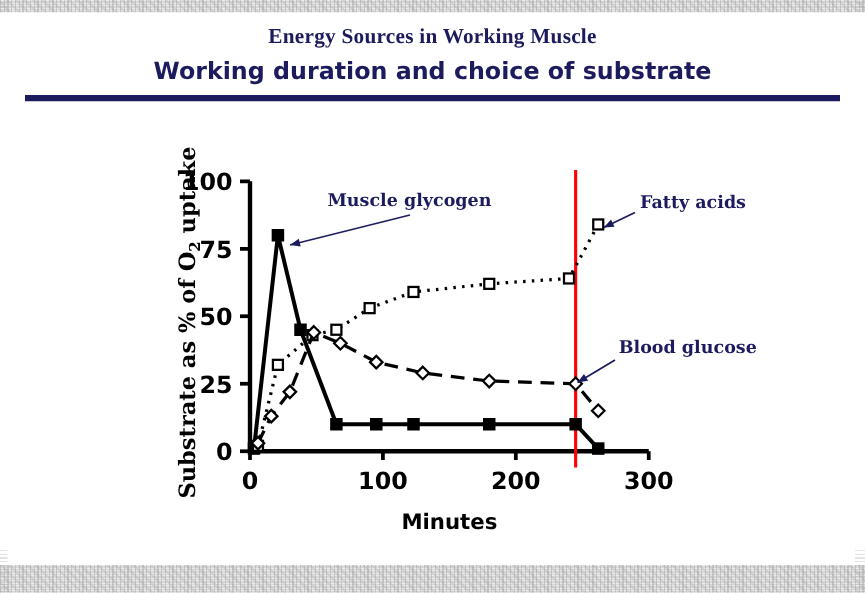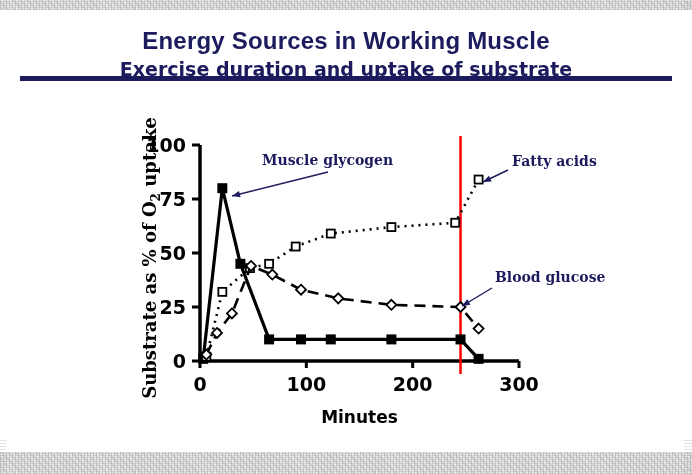--- a/index.html
+++ b/index.html
@@ -23,27 +23,27 @@
   #band-bottom{bottom:0;height:22px;}
   .edge-left{position:absolute;top:0;left:0;width:6px;height:474px;
     background-image:repeating-linear-gradient(0deg, rgba(175,175,175,.35) 0 1px, rgba(255,255,255,0) 1px 3px);}
   .edge-right{position:absolute;top:0;right:0;width:8px;height:474px;
     background-image:repeating-linear-gradient(0deg, rgba(175,175,175,.35) 0 1px, rgba(255,255,255,0) 1px 3px);}
 
   .slide{position:absolute;left:0;top:10px;width:692px;height:430px;background:#ffffff;}
 
   .title-block{position:absolute;left:0;top:0;width:692px;text-align:center;}
   .title-main{
-    font-family:Liberation Sans, sans-serif;
+    font-family:Liberation Serif, serif;
     font-weight:bold;
-    font-size:24px;
+    font-size:17px;
     color:#1b1b5e;
     letter-spacing:.2px;
     line-height:30px;
-    margin-top:16px;
+    margin-top:4px;
     white-space:nowrap;
   }
   .title-sub{
     font-family:"DejaVu Sans", sans-serif;
     font-weight:bold;
     font-size:19px;
     color:#1b1b5e;
     line-height:24px;
     margin-top:1px;
     white-space:nowrap;
@@ -64,21 +64,21 @@
 
 <div class="texture-band" id="band-top"></div>
 <div class="texture-band" id="band-bottom"></div>
 <div class="edge-left"></div>
 <div class="edge-right"></div>
 
 <div class="slide">
 
   <div class="title-block">
     <div class="title-main">Energy Sources in Working Muscle</div>
-    <div class="title-sub">Exercise duration and uptake of substrate</div>
+    <div class="title-sub">Working duration and choice of substrate</div>
   </div>
   <div class="title-rule"></div>
 
   <div class="chart-wrap">
     <svg id="chart-svg" width="692" height="350" viewBox="0 0 692 350">
       <g id="g-axes">
           <line x1="200" y1="273" x2="519" y2="273" stroke="#000" stroke-width="3.5"></line>
           <line x1="200" y1="273" x2="200" y2="57" stroke="#000" stroke-width="3.5"></line>
           <line x1="200" y1="273" x2="200" y2="280" stroke="#000" stroke-width="3"></line>
           <text x="200" y="303" text-anchor="middle" class="ax-num">0</text>

